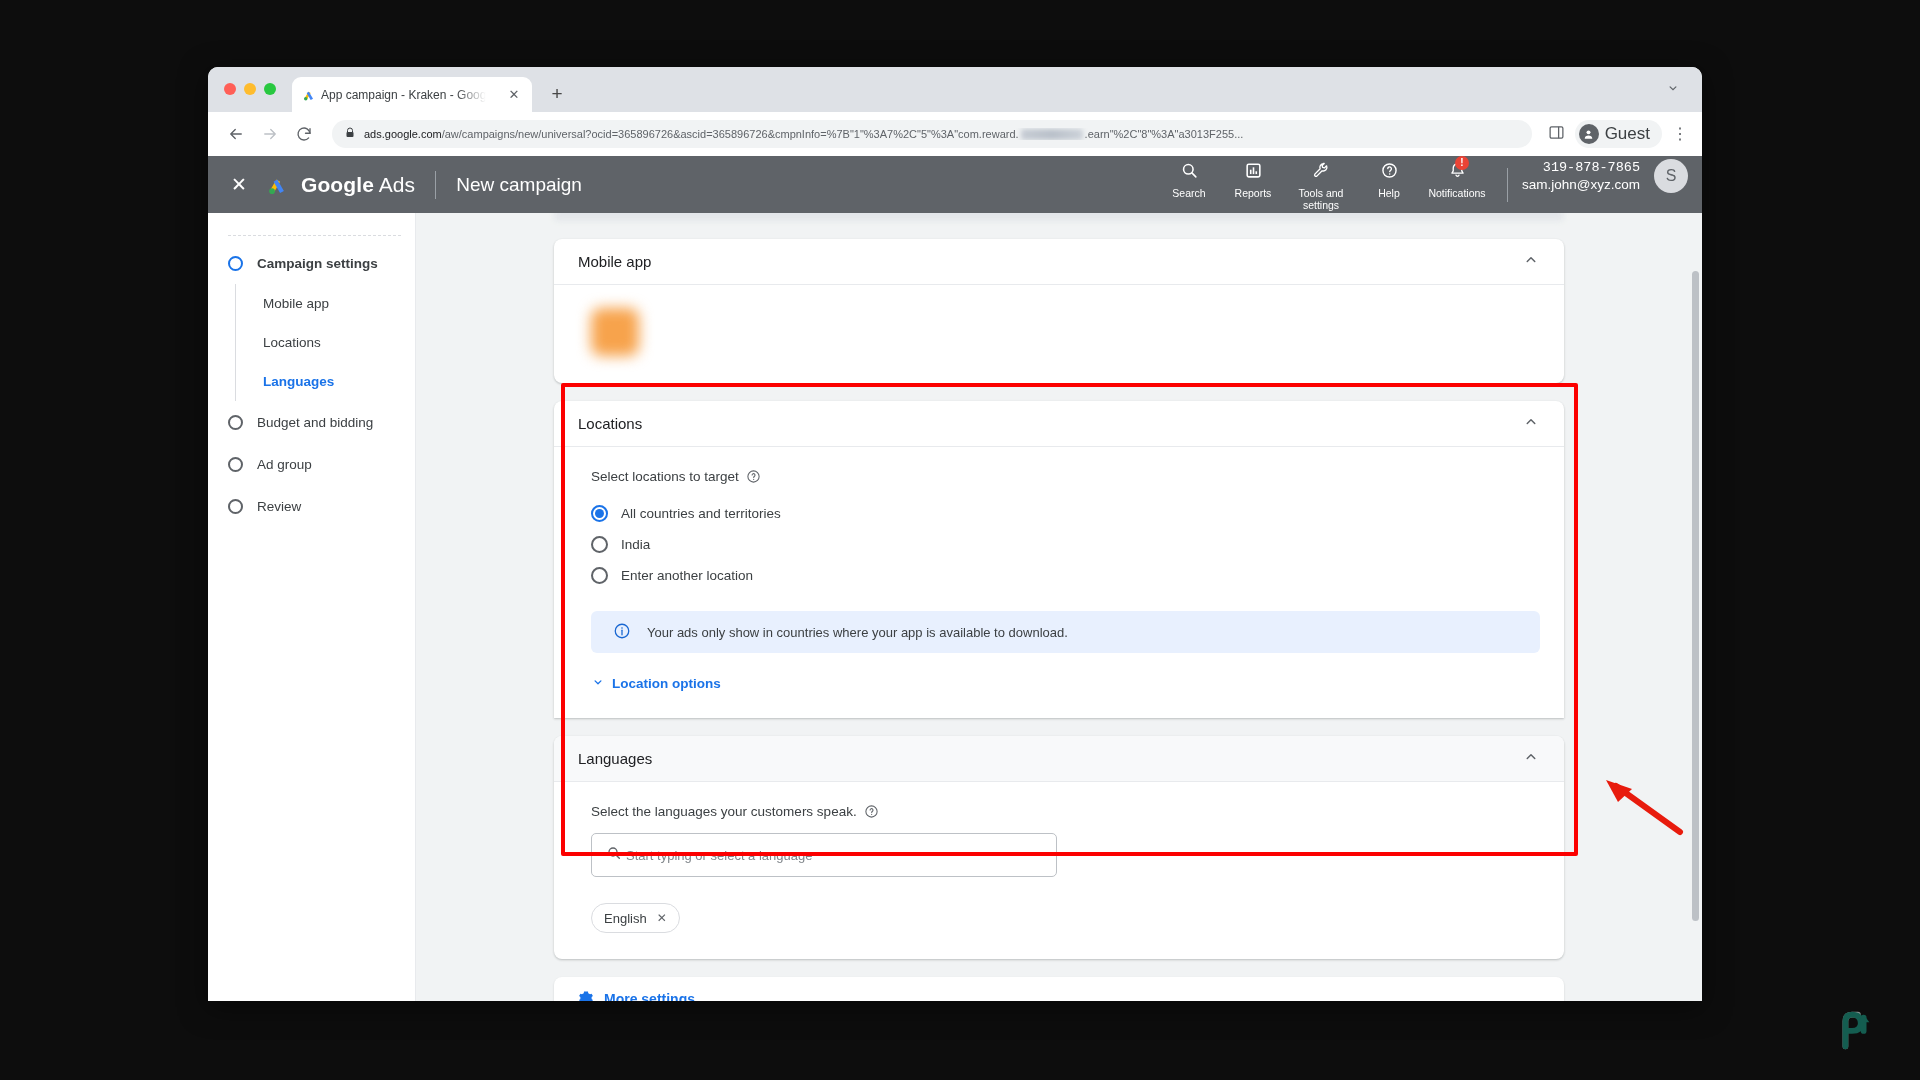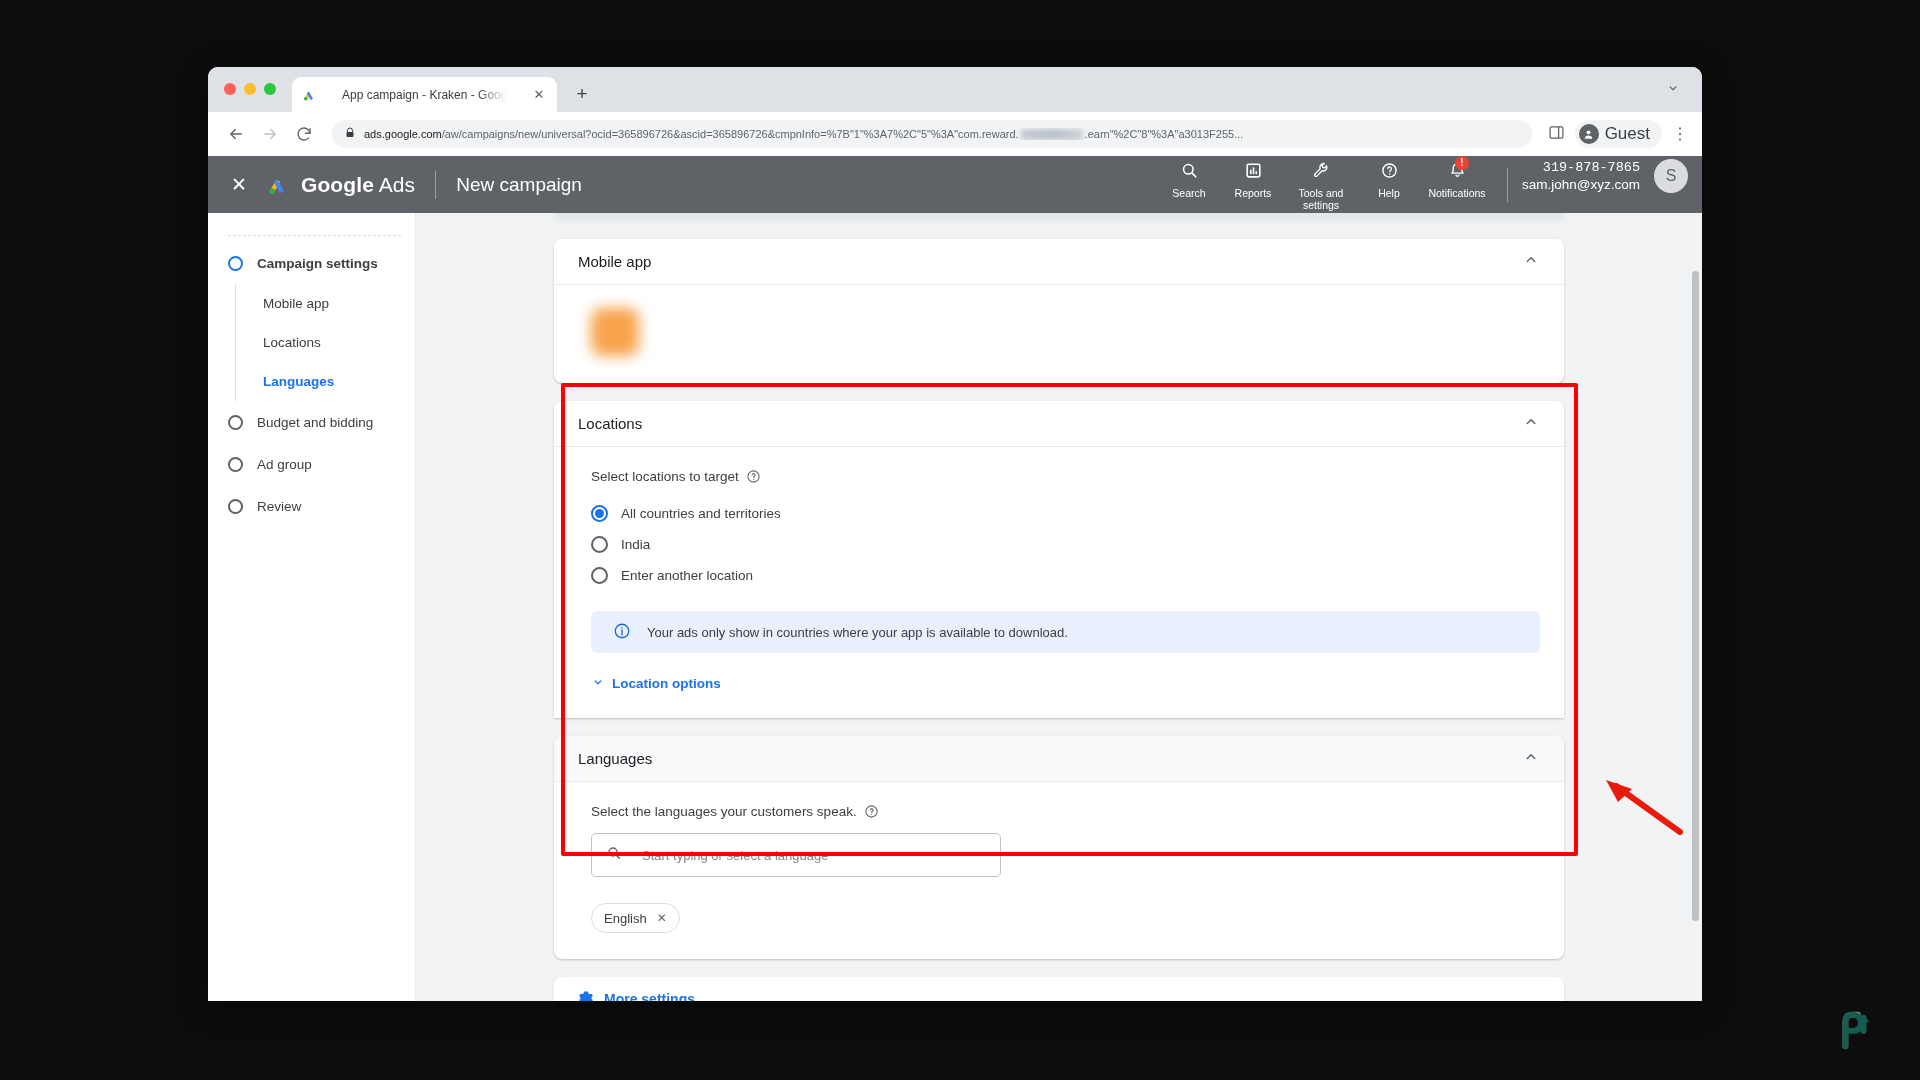--- a/index.html
+++ b/index.html
@@ -40,21 +40,21 @@
   .light.green { background: #28c840; }
 
   .tab {
     margin-left: 72px;
     height: 35px;
     min-width: 240px;
     background: #ffffff;
     border-radius: 9px 9px 0 0;
     display: flex; align-items: center;
     padding: 0 10px;
-    gap: 24px;
+    gap: 3px;
     position: relative;
   }
   .tab-favicon { width: 16px; height: 16px; flex: 0 0 16px; }
   .tab-title {
     font-size: 12px; color: #3c4043;
     white-space: nowrap; overflow: hidden;
     max-width: 165px;
     -webkit-mask-image: linear-gradient(to right, #000 82%, transparent 100%);
     mask-image: linear-gradient(to right, #000 82%, transparent 100%);
   }
@@ -316,25 +316,25 @@
   .info-icon { color: #1967d2; flex: 0 0 18px; }
 
   .link-row {
     margin-top: 22px;
     display: flex; align-items: center; gap: 7px;
     color: #1a73e8; font-size: 13.5px; font-weight: 700;
   }
   .link-caret { color: #1a73e8; }
 
   .lang-search {
-    width: 410px; height: 44px;
+    width: 466px; height: 44px;
     border: 1px solid #bdc1c6;
     border-radius: 5px;
     display: flex; align-items: center;
-    gap: 20px; padding: 0 14px;
+    gap: 4px; padding: 0 14px;
     margin-top: 4px;
   }
   .lang-search .placeholder { font-size: 13px; color: #80868b; }
   .chip {
     display: inline-flex; align-items: center; gap: 10px;
     height: 30px; padding: 0 12px;
     border: 1px solid #dadce0; border-radius: 15px;
     font-size: 13px; color: #3c4043;
     margin-top: 26px;
   }

